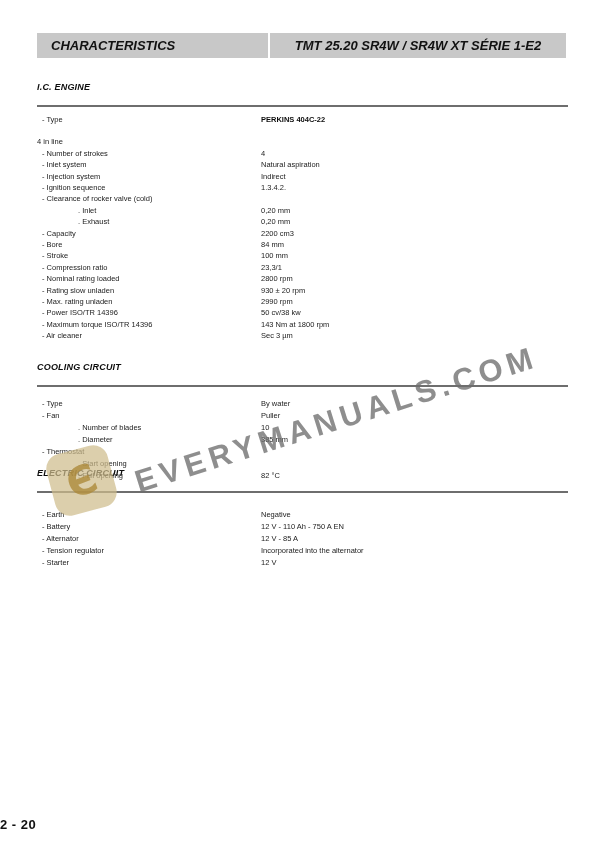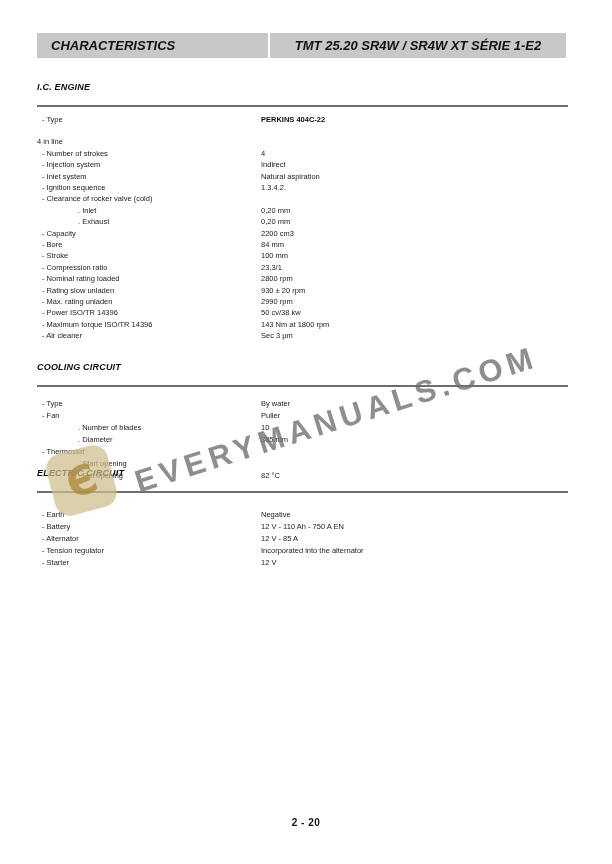--- a/index.html
+++ b/index.html
@@ -100,23 +100,23 @@
     font-size: 40px;
     color: rgba(172,136,55,0.78);
     transform: rotate(-6deg);
   }
 
   
   .footer {
     position: absolute;
     left: 0; right: 0;
     top: 817px;
-    text-align: center;
-    font-weight: bold;
-    font-size: 10px;
+    text-align: left;
+    font-weight: bold;
+    font-size: 13px;
     letter-spacing: 0.5px;
     color: #111;
   }
 </style>
 </head>
 <body>
 
 <div class="page">
 
   <div class="header-bar">
@@ -137,26 +137,26 @@
         </div>
         <div class="row spacer"></div>
         <div class="row">
           <span class="value">4 in line</span>
         </div>
         <div class="row">
           <span class="label">- Number of strokes</span>
           <span class="value">4</span>
         </div>
         <div class="row">
+          <span class="label">- Inlet system</span>
+          <span class="value">Natural aspiration</span>
+        </div>
+        <div class="row">
           <span class="label">- Injection system</span>
           <span class="value">Indirect</span>
-        </div>
-        <div class="row">
-          <span class="label">- Inlet system</span>
-          <span class="value">Natural aspiration</span>
         </div>
         <div class="row">
           <span class="label">- Ignition sequence</span>
           <span class="value">1.3.4.2.</span>
         </div>
         <div class="row">
           <span class="label">- Clearance of rocker valve (cold)</span>
           <span class="value"></span>
         </div>
         <div class="row">

